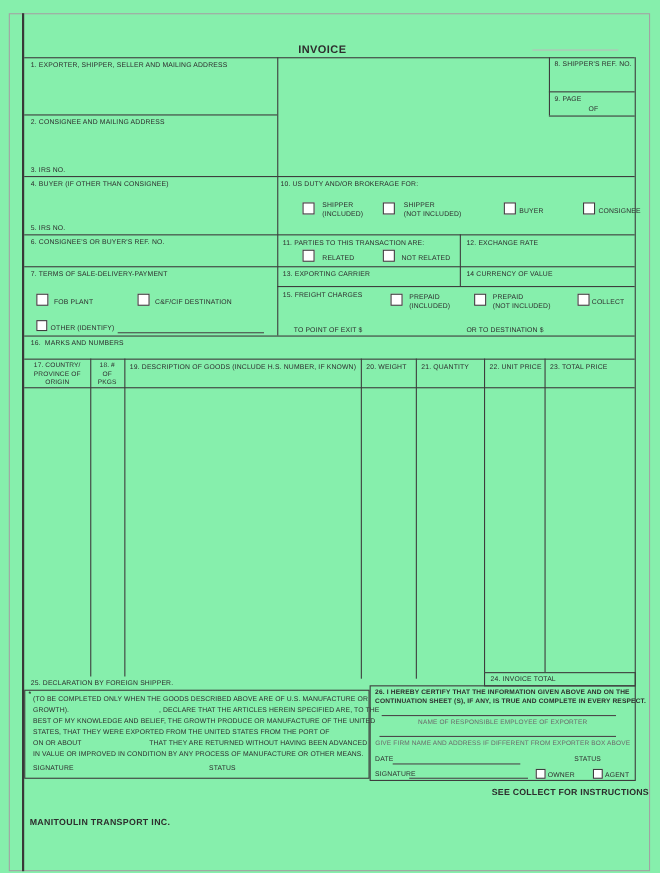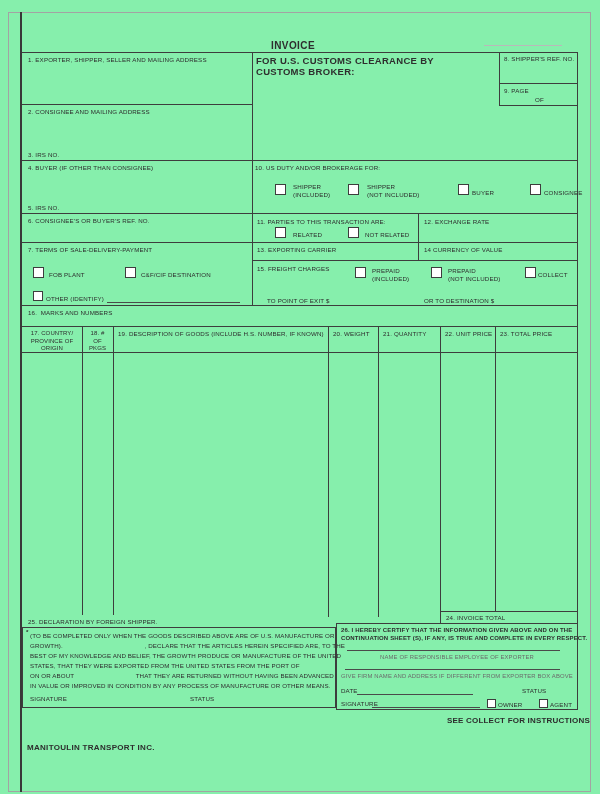--- a/index.html
+++ b/index.html
@@ -26,22 +26,20 @@
 </head>
 <body>
 
 <div class="sheet">
 
   <div class="pageborder" style="left:8px;top:12px;width:583px;height:780px;"></div>
   <div class="scanedge" style="left:20px;top:12px;width:2px;height:780px;"></div>
 
   <div class="title" style="left:253px;top:40px;width:80px;text-align:center;">INVOICE</div>
   <div class="fill light" style="left:484px;top:45px;width:78px;"></div>
-  <div class="subtitle" style="left:256px;top:55px;">FOR U.S. CUSTOMS CLEARANCE BY
-CUSTOMS BROKER:</div>
 
   <div class="hl" style="left:22px;top:52px;width:555px;"></div>
   <div class="hl" style="left:22px;top:104px;width:230px;"></div>
   <div class="hl" style="left:22px;top:160px;width:555px;"></div>
   <div class="hl" style="left:22px;top:213px;width:555px;"></div>
   <div class="hl" style="left:22px;top:242px;width:555px;"></div>
   <div class="hl" style="left:252px;top:260px;width:325px;"></div>
   <div class="hl" style="left:22px;top:305px;width:555px;"></div>
   <div class="hl" style="left:22px;top:326px;width:555px;"></div>
   <div class="hl" style="left:22px;top:352px;width:555px;"></div>

